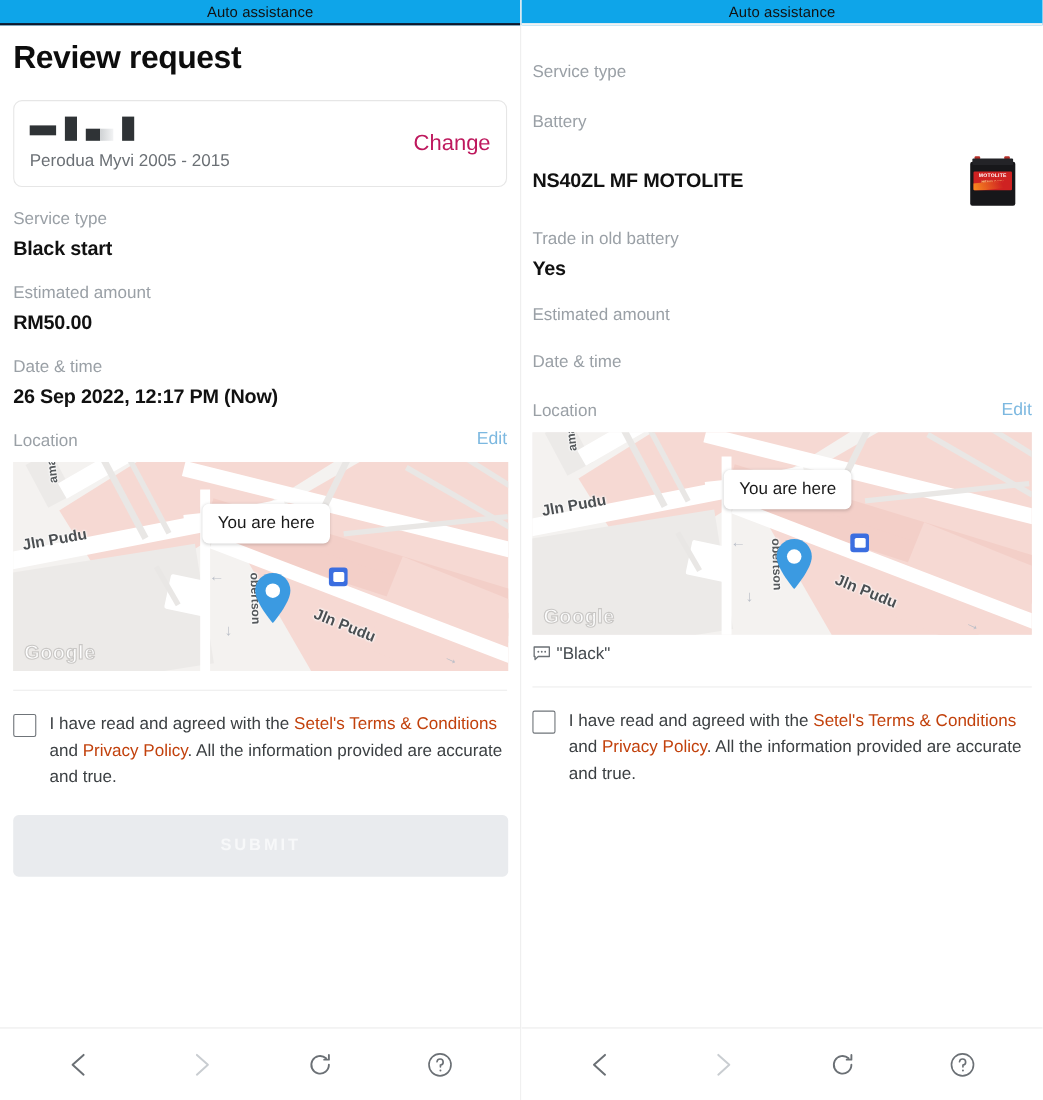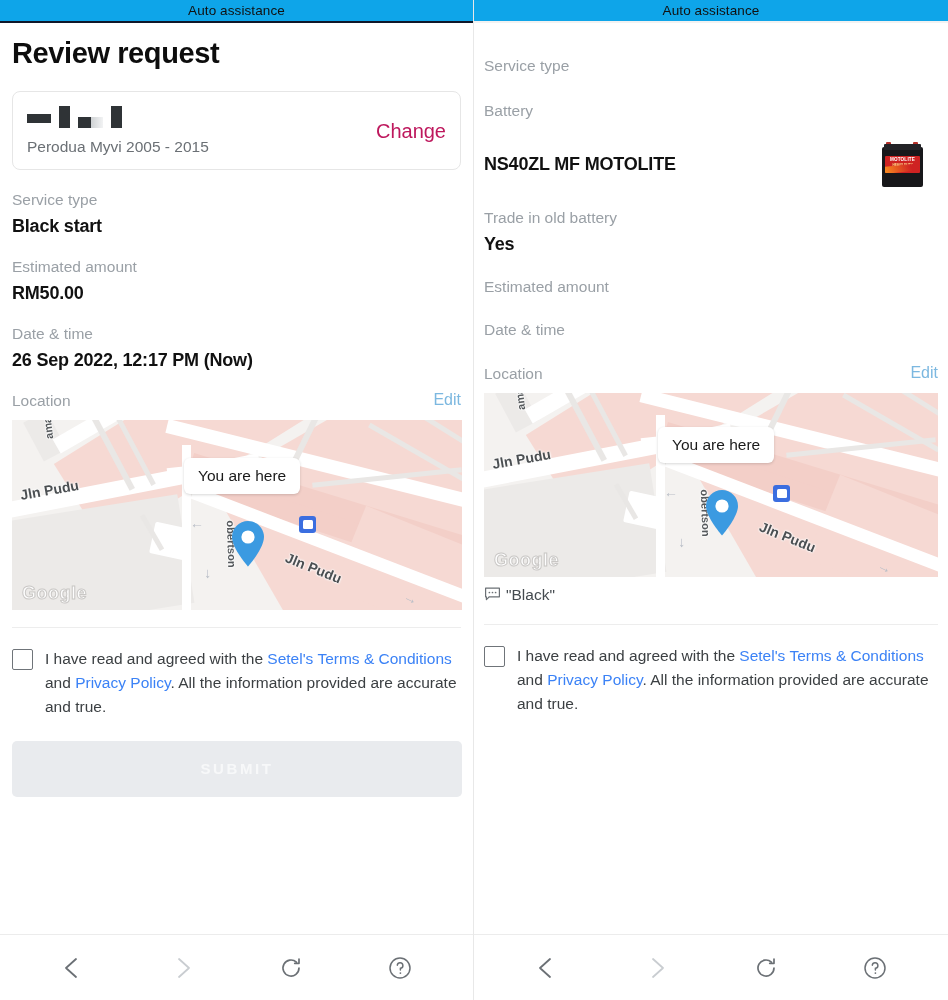--- a/index.html
+++ b/index.html
@@ -169,21 +169,21 @@
   
   .divider { height: 1px; background: #ededed; margin: 17px 0 0 0; }
   .terms {
     display: flex; gap: 12px; margin-top: 19px; align-items: flex-start;
   }
   .checkbox {
     width: 21px; height: 21px; flex: 0 0 21px; margin-top: 2px;
     border: 1.6px solid #6f7479; border-radius: 2px; background: #fff;
   }
   .terms-text { font-size: 15.5px; line-height: 1.55; color: #3c4043; }
-  .terms-text .lnk { color: #3b82f6; }
+  .terms-text .lnk { color: #c2410c; }
 
   
   .submit-btn {
     margin-top: 22px; height: 56px; width: 450px;
     background: #e9ebee; border: none; border-radius: 5px;
     color: #f7f8f9; font-size: 15px; font-weight: bold; letter-spacing: 2.6px;
     display: flex; align-items: center; justify-content: center;
     font-family: "Liberation Sans", sans-serif;
   }
 

